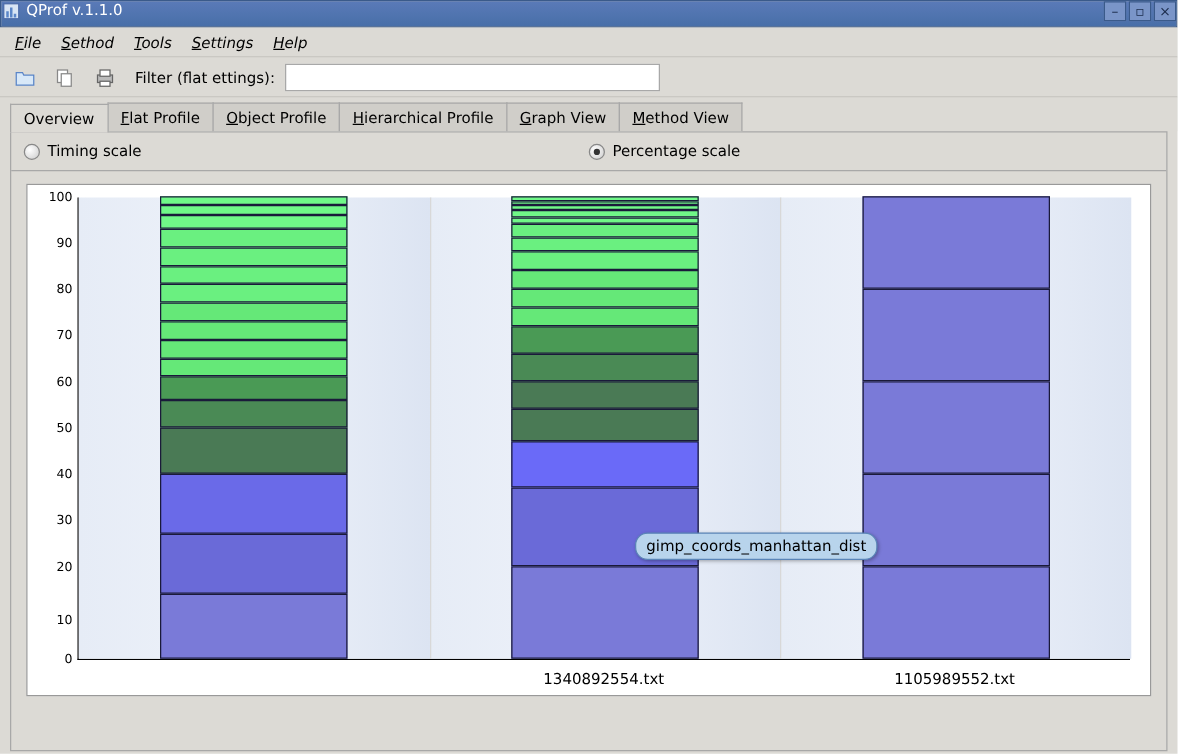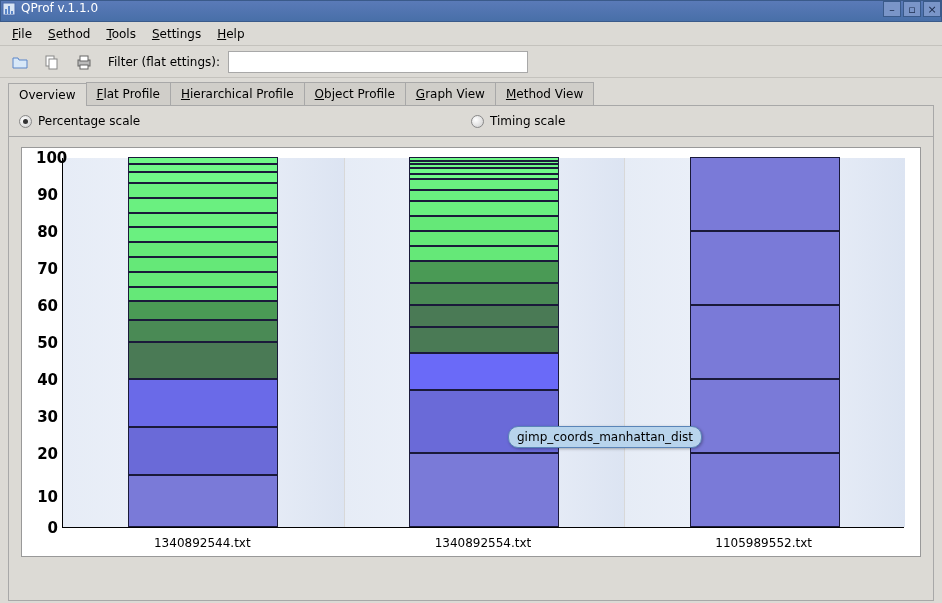--- a/index.html
+++ b/index.html
@@ -8,21 +8,21 @@
 
 .titlebar { height: 22px; background: linear-gradient(to bottom, #5a7ab8, #486fa8); display: flex; align-items: flex-start; padding: 0 0; color: #fff; border: 1px solid #3a5a8a; }
 .titlebar .icon { width: 16px; height: 16px; margin-right: 4px; display: flex; align-items: center; justify-content: center; }
 .titlebar .title { flex: 1; font-size: 12px; }
 .titlebar .winbtns { display: flex; gap: 2px; }
 .titlebar .winbtn { width: 18px; height: 16px; background: #7a95c8; border: 1px solid #3a5a8a; display: flex; align-items: center; justify-content: center; cursor: pointer; }
 .titlebar .winbtn span { font-size: 11px; line-height: 1; color: #1a2a4a; }
 
 
 .menubar { height: 24px; background: #dcdad5; display: flex; align-items: center; padding: 0 4px; border-bottom: 1px solid #c4c2bd; }
-.menubar .menuitem { padding: 3px 8px; cursor: pointer; }
+.menubar .menuitem { padding: 3px 8px; cursor: pointer; font-style: italic; }
 .menubar .menuitem .ul { text-decoration: underline; }
 
 
 .toolbar { height: 32px; background: #dcdad5; display: flex; align-items: center; padding: 0 8px; gap: 8px; border-bottom: 1px solid #c4c2bd; }
 .toolbar .tbtn { width: 24px; height: 24px; display: flex; align-items: center; justify-content: center; cursor: pointer; border: 1px solid transparent; }
 .toolbar .label { margin-left: 4px; }
 .toolbar input { height: 22px; width: 300px; border: 1px solid #a8a8a8; padding: 2px 4px; background: #fff; font-family: inherit; font-size: 12px; }
 
 
 .tabs { display: flex; padding: 4px 8px 0 8px; background: #dcdad5; }
@@ -42,21 +42,21 @@
 .radiobtn .dot { width: 5px; height: 5px; border-radius: 50%; background: #333; }
 
 
 .chartwrap { padding: 10px 12px 6px 12px; }
 .chart { position: relative; height: 410px; background: #fff; border: 1px solid #999; }
 .plotarea { position: absolute; left: 40px; top: 10px; right: 10px; bottom: 30px; border-left: 1px solid #000; border-bottom: 1px solid #000; }
 .gridv { position: absolute; top: 0; bottom: 0; width: 1px; background: #d8d8d8; }
 .band { position: absolute; top: 0; bottom: 0; background: linear-gradient(to right, #e6ecf6 0%, #eef2fa 50%, #dce4f2 100%); }
 .barcol { position: absolute; bottom: 0; width: 150px; }
 .seg { position: absolute; left: 0; right: 0; border: 1px solid #1a1a3a; }
-.ytick { position: absolute; left: 0; font-size: 15px; color: #000; transform: translateY(-50%); font-weight: bold; }
+.ytick { position: absolute; left: 0; font-size: 10px; color: #000; transform: translateY(-50%); }
 .xlabel { position: absolute; bottom: 6px; font-size: 12px; color: #000; text-align: center; }
 .tooltip { position: absolute; background: #b8d4ec; border: 1px solid #5a85b8; border-radius: 4px; padding: 3px 8px; font-size: 12px; box-shadow: 1px 1px 3px rgba(0,0,0,.3); }
 
 
 .folder-icon svg, .copy-icon svg, .print-icon svg, .app-icon svg { width: 18px; height: 18px; }
 </style>
 </head>
 <body>
 
 <div class="titlebar">
@@ -109,37 +109,37 @@
         <rect x="5" y="12" width="8" height="4" fill="#fff" stroke="#666"></rect>
       </svg>
   </div>
   <span class="label">Filter (flat ettings):</span>
   <input type="text" value="" style="">
 </div>
 
 <div class="tabs" id="tabbar">
     <div class="tab active">Overview</div>
     <div class="tab"><span class="ul">F</span>lat Profile</div>
+    <div class="tab"><span class="ul">O</span>bject Profile</div>
     <div class="tab"><span class="ul">H</span>ierarchical Profile</div>
-    <div class="tab"><span class="ul">O</span>bject Profile</div>
     <div class="tab"><span class="ul">G</span>raph View</div>
     <div class="tab"><span class="ul">M</span>ethod View</div>
   </div>
 
 <div class="content">
   <div class="scalerow">
+    <div class="opt">
+      <span class="radiobtn"></span>
+      <span>Timing scale</span>
+    </div>
     <div class="opt">
       <span class="radiobtn">
           <span class="dot" id="dot-pct"></span>
         </span>
       <span>Percentage scale</span>
-    </div>
-    <div class="opt">
-      <span class="radiobtn"></span>
-      <span>Timing scale</span>
     </div>
   </div>
 
   <div class="chartwrap">
     <div class="chart">
       <div class="plotarea" id="plotarea" style="width: 842px; height: 370px;">
           <div class="band" style="left: 0px; width: 280.667px;"></div>
           <div class="band" style="left: 280.667px; width: 280.667px;"></div>
           <div class="gridv" style="left: 280.667px;"></div>
           <div class="band" style="left: 561.333px; width: 280.667px;"></div>
@@ -200,18 +200,17 @@
         <div class="ytick" style="top: 349px; left: 14px; width: 22px; text-align: right;">10</div>
         <div class="ytick" style="top: 306px; left: 14px; width: 22px; text-align: right;">20</div>
         <div class="ytick" style="top: 269px; left: 14px; width: 22px; text-align: right;">30</div>
         <div class="ytick" style="top: 232px; left: 14px; width: 22px; text-align: right;">40</div>
         <div class="ytick" style="top: 195px; left: 14px; width: 22px; text-align: right;">50</div>
         <div class="ytick" style="top: 158px; left: 14px; width: 22px; text-align: right;">60</div>
         <div class="ytick" style="top: 121px; left: 14px; width: 22px; text-align: right;">70</div>
         <div class="ytick" style="top: 84px; left: 14px; width: 22px; text-align: right;">80</div>
         <div class="ytick" style="top: 47px; left: 14px; width: 22px; text-align: right;">90</div>
         <div class="ytick" style="top: 10px; left: 14px; width: 22px; text-align: right;">100</div>
-        <div class="xlabel" style="left: 40px; width: 280.667px;">1340892544.txt</div>
         <div class="xlabel" style="left: 320.667px; width: 280.667px;">1340892554.txt</div>
         <div class="xlabel" style="left: 601.333px; width: 280.667px;">1105989552.txt</div>
       </div>
   </div>
 </div>
 
 </body></html>

